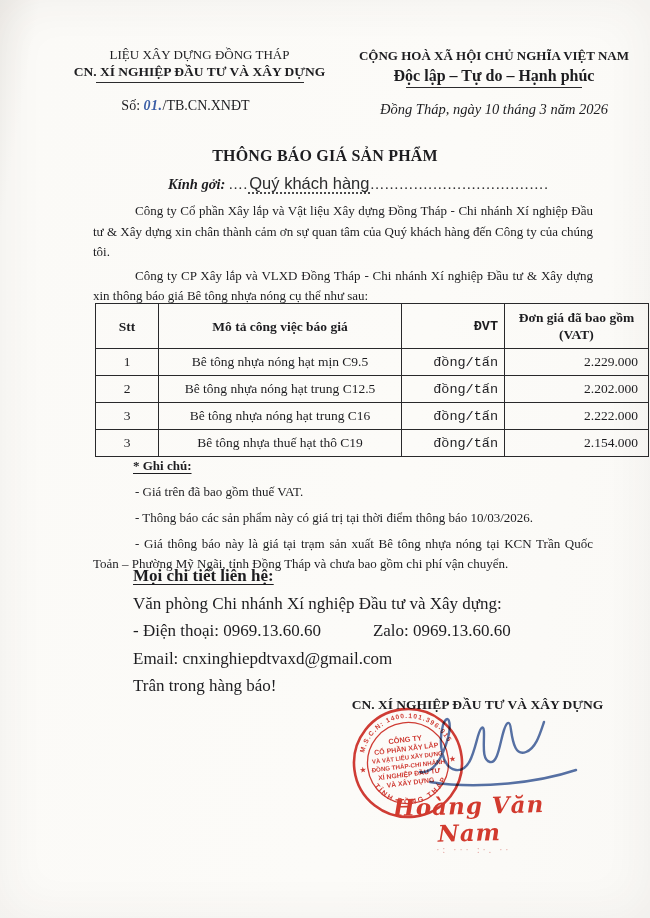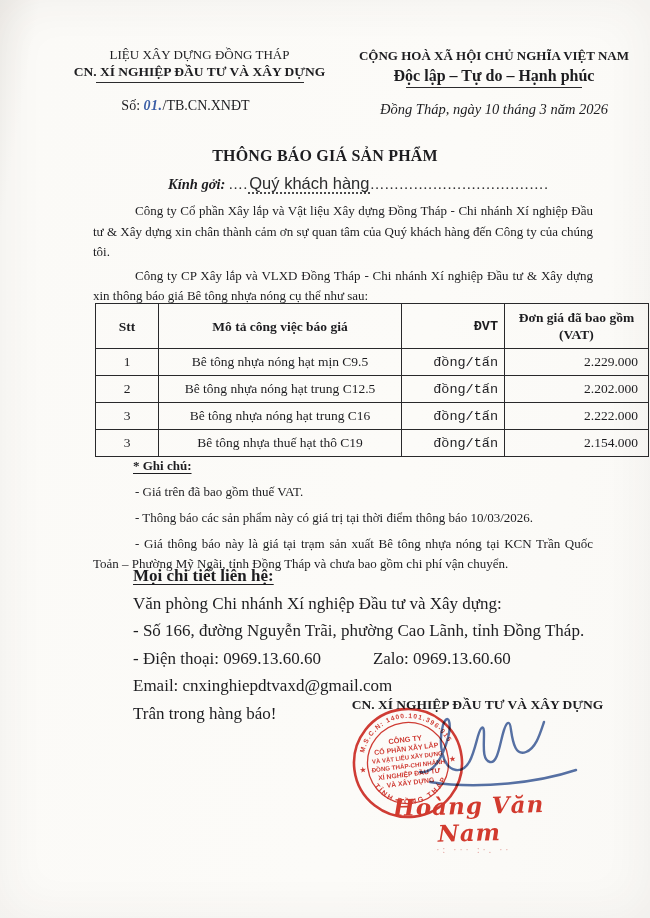--- a/index.html
+++ b/index.html
@@ -146,21 +146,20 @@
     <div>
         <p>- Giá trên đã bao gồm thuế VAT.</p>
         <p>- Thông báo các sản phẩm này có giá trị tại thời điểm thông báo 10/03/2026.</p>
         <p>- Giá thông báo này là giá tại trạm sản xuất Bê tông nhựa nóng tại KCN Trần Quốc Toản – Phường Mỹ Ngãi, tỉnh Đồng Tháp và chưa bao gồm chi phí vận chuyển.</p>
       </div>
   </div>
 
   <div class="sec-contact">
     <span class="note-head">Mọi chi tiết liên hệ:</span>
     <p>Văn phòng Chi nhánh Xí nghiệp Đầu tư và Xây dựng:</p>
-    <p>- Số 166, đường Nguyễn Trãi, phường Cao Lãnh, tỉnh Đồng Tháp.</p>
     <p><span>- Điện thoại: 0969.13.60.60</span><span class="gap"></span><span>Zalo: 0969.13.60.60</span></p>
     <p>Email: cnxinghiepdtvaxd@gmail.com</p>
     <p>Trân trong hàng báo!</p>
   </div>
 
   <div class="sig-org">CN. XÍ NGHIỆP ĐẦU TƯ VÀ XÂY DỰNG</div>
 
   <svg class="stamp" width="116" height="116" viewBox="0 0 116 116">
     <defs>
       <path id="arcT" d="M 13 58 A 45 45 0 0 1 103 58"></path>

